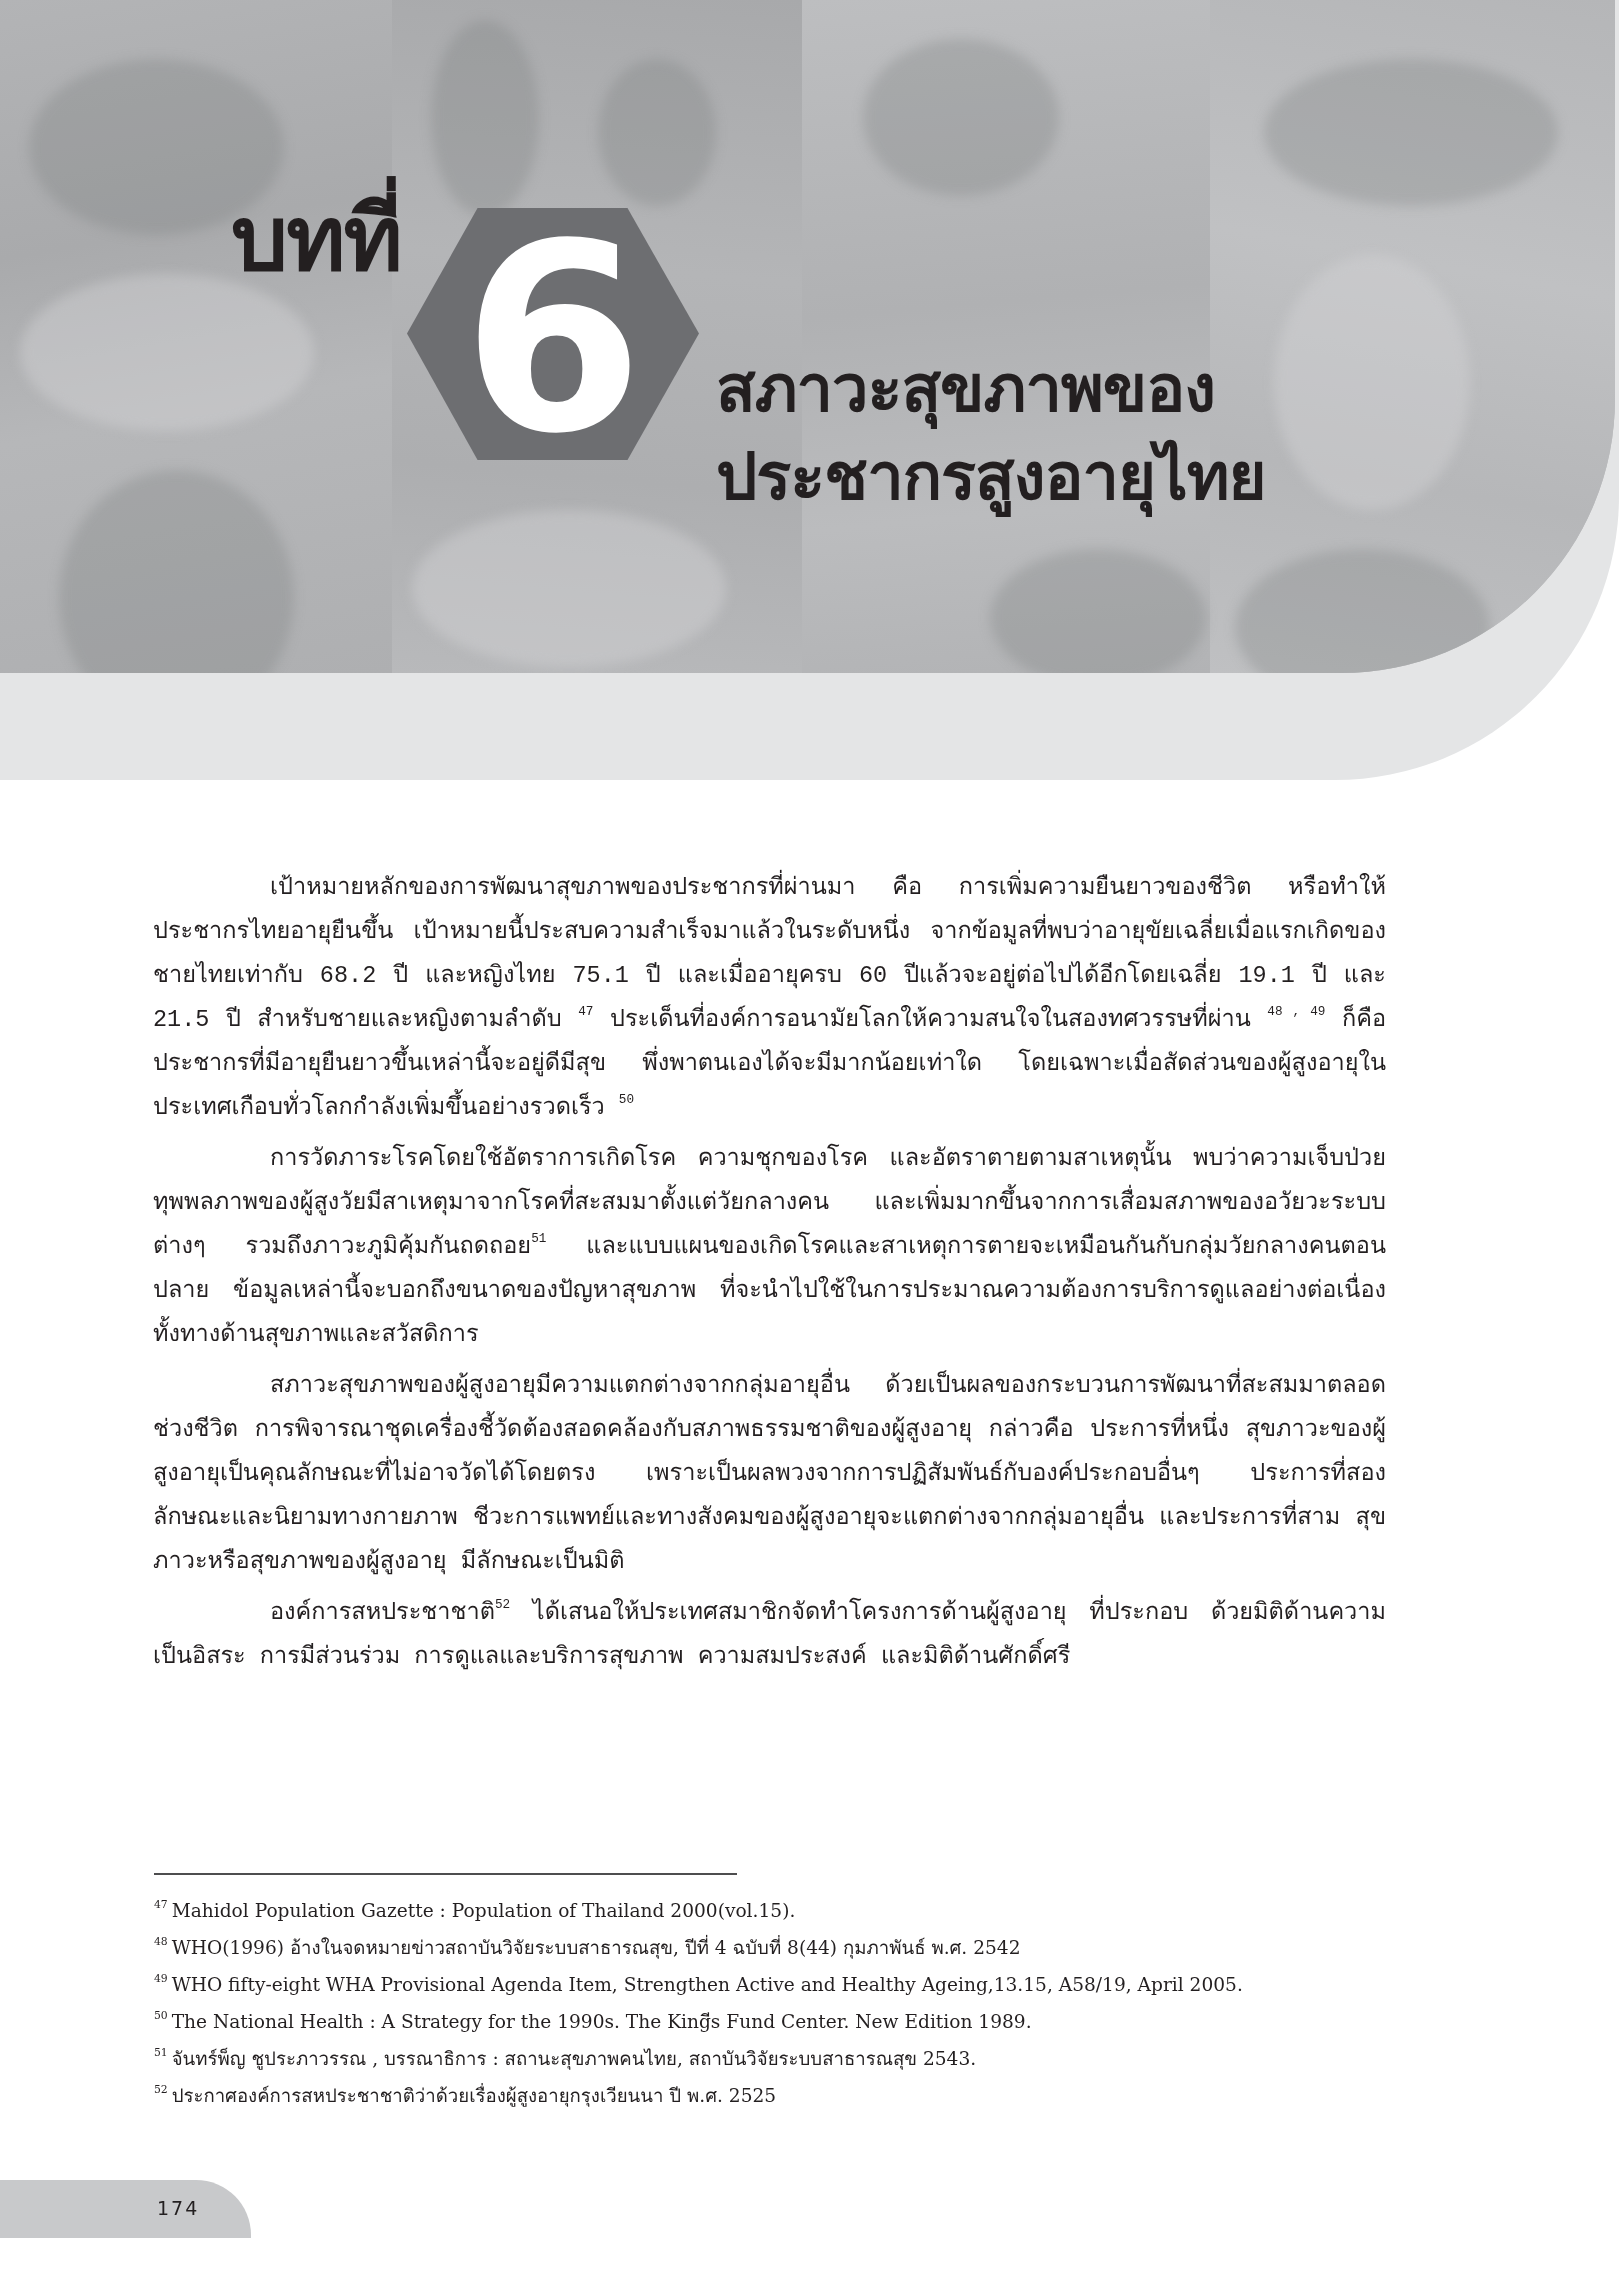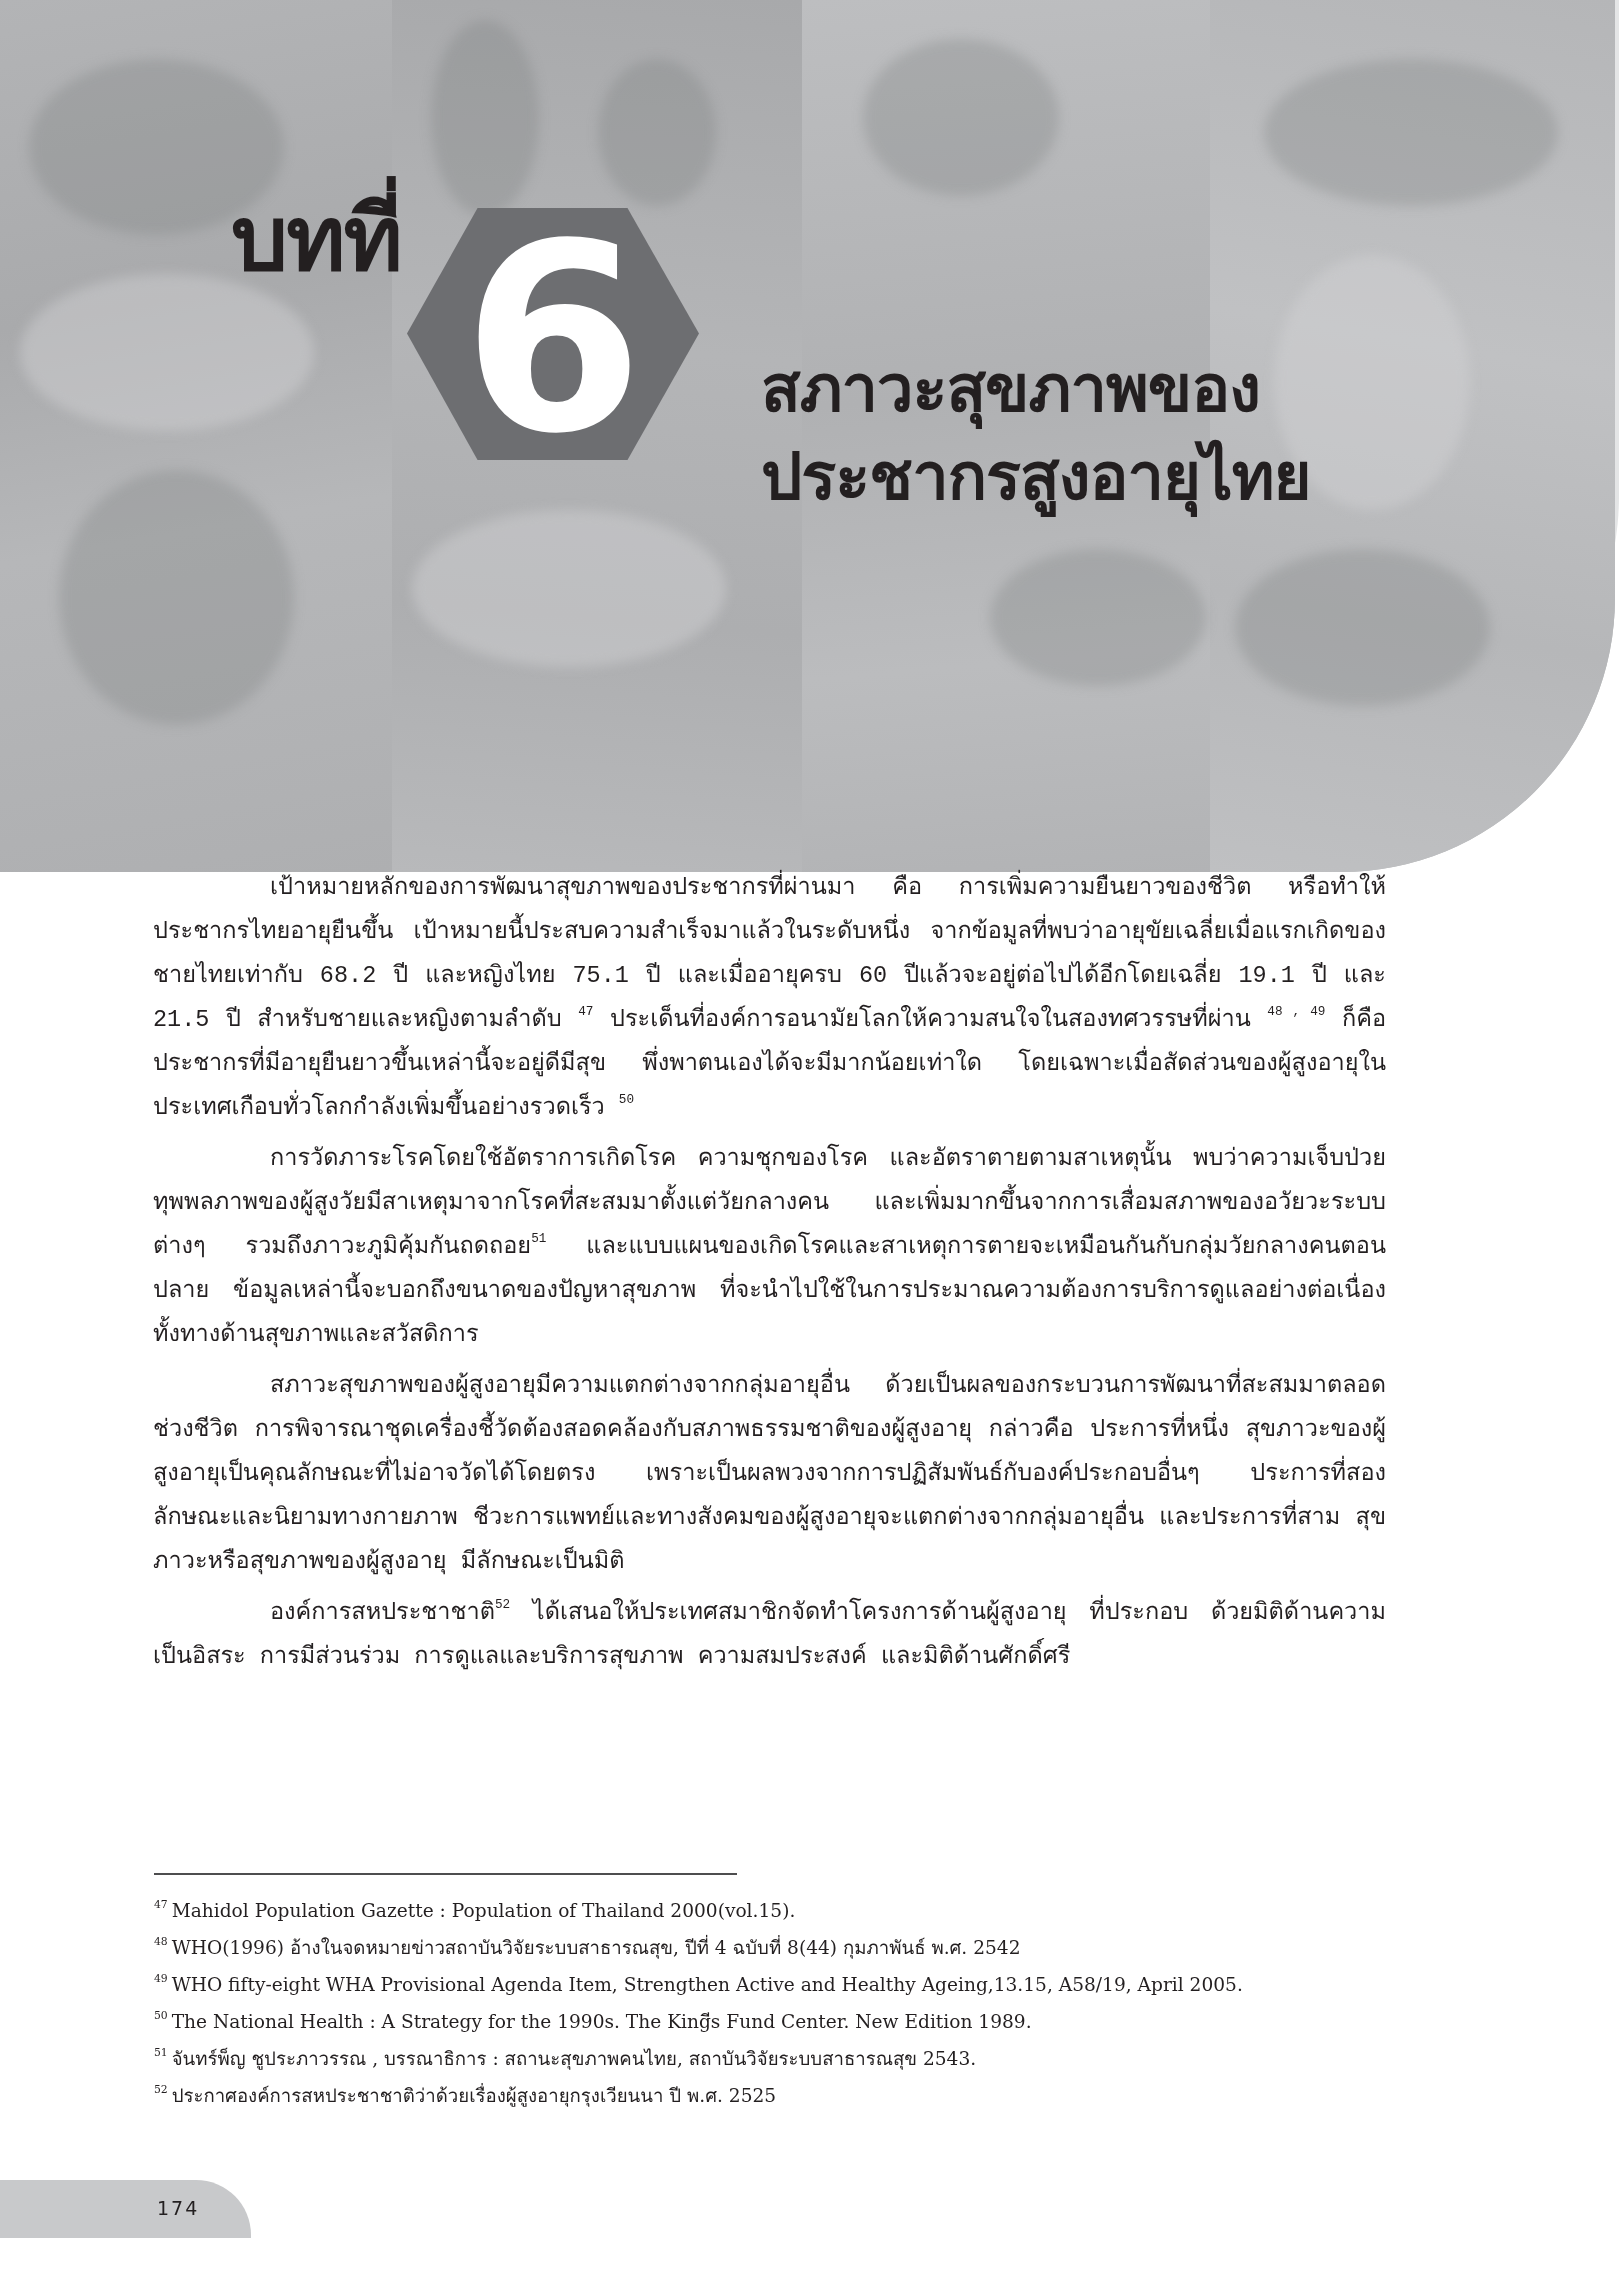--- a/index.html
+++ b/index.html
@@ -1,35 +1,35 @@
 <!DOCTYPE html>
 <html><head>
 <meta charset="utf-8">
 <style>
   html, body { margin: 0; padding: 0; background: #ffffff; }
   body { width: 1619px; height: 2292px; position: relative; overflow: hidden; font-family: "DejaVu Serif", "Liberation Serif", serif; color: #231f20; }
 
   
   .banner-wrap { position: absolute; left: 0; top: 0; width: 1619px; height: 780px; }
   .banner-border { position: absolute; left: 0; top: 0; width: 1619px; height: 780px; background: #e4e5e6; border-bottom-right-radius: 284px; }
-  .banner { position: absolute; left: 0; top: 0; width: 1615px; height: 872px; border-bottom-right-radius: 274px; overflow: hidden; background: #b9babc; }
+  .banner { position: absolute; left: 0; top: 0; width: 1615px; height: 673px; border-bottom-right-radius: 274px; overflow: hidden; background: #b9babc; }
   .strip { position: absolute; top: 0; height: 100%; }
   .strip.s1 { left: 0; width: 392px; background: linear-gradient(170deg, #b3b4b6 0%, #a9aaac 35%, #b6b7b9 60%, #aeafb1 100%); }
   .strip.s2 { left: 392px; width: 410px; background: linear-gradient(185deg, #a8a9ab 0%, #b4b5b7 40%, #adaeb0 70%, #b8b9bb 100%); }
   .strip.s3 { left: 802px; width: 409px; background: linear-gradient(175deg, #bdbec0 0%, #b0b1b3 45%, #bbbcbe 75%, #b2b3b5 100%); }
   .strip.s4 { left: 1210px; width: 409px; background: linear-gradient(190deg, #b5b6b8 0%, #c0c1c3 40%, #b6b7b9 70%, #bfc0c2 100%); }
   .blob { position: absolute; border-radius: 50%; background: rgba(120,121,123,0.28); filter: blur(5.9px); }
   .blob.light { background: rgba(210,211,213,0.45); }
 
   .chapter-word { position: absolute; left: 231px; top: 194px; font-family: "DejaVu Sans", "Liberation Sans", sans-serif; font-weight: bold; font-size: 90px; line-height: 1; color: #231f20; letter-spacing: -2px; }
   .hexagon { position: absolute; left: 407px; top: 208px; width: 292px; height: 252px; }
   .hexagon svg { display: block; }
   .chapter-number { position: absolute; left: 407px; top: 208px; width: 292px; height: 252px; display: flex; align-items: center; justify-content: center; font-family: "DejaVu Sans", "Liberation Sans", sans-serif; font-weight: bold; font-size: 260px; line-height: 1; color: #ffffff; padding-top: 9.8px; box-sizing: border-box; }
   .chapter-title { position: absolute; left: 716px; top: 345px; font-family: "DejaVu Sans", "Liberation Sans", sans-serif; font-weight: bold; font-size: 65px; line-height: 88px; color: #231f20; letter-spacing: -1px; }
-  .chapter-title div { white-space: nowrap; margin-left: 45px; }
+  .chapter-title div { white-space: nowrap; }
 
   
   .body-text { position: absolute; left: 153px; top: 866px; width: 1233px; font-size: 23.5px; line-height: 44px; color: #231f20; text-align: justify; font-family: Liberation Mono, monospace; }
   .body-text p { margin: 0 0 6.9px 0; text-indent: 117px; }
   .body-text sup { font-size: 12.7px; line-height: 0; vertical-align: 10.8px; }
 
   
   .fn-rule { position: absolute; left: 154px; top: 1873px; width: 583px; height: 2px; background: #4d4d4f; }
   .footnotes { position: absolute; left: 154px; top: 1892px; width: 1274px; font-size: 18.6px; line-height: 37px; color: #231f20; }
   .footnote { white-space: nowrap; }

